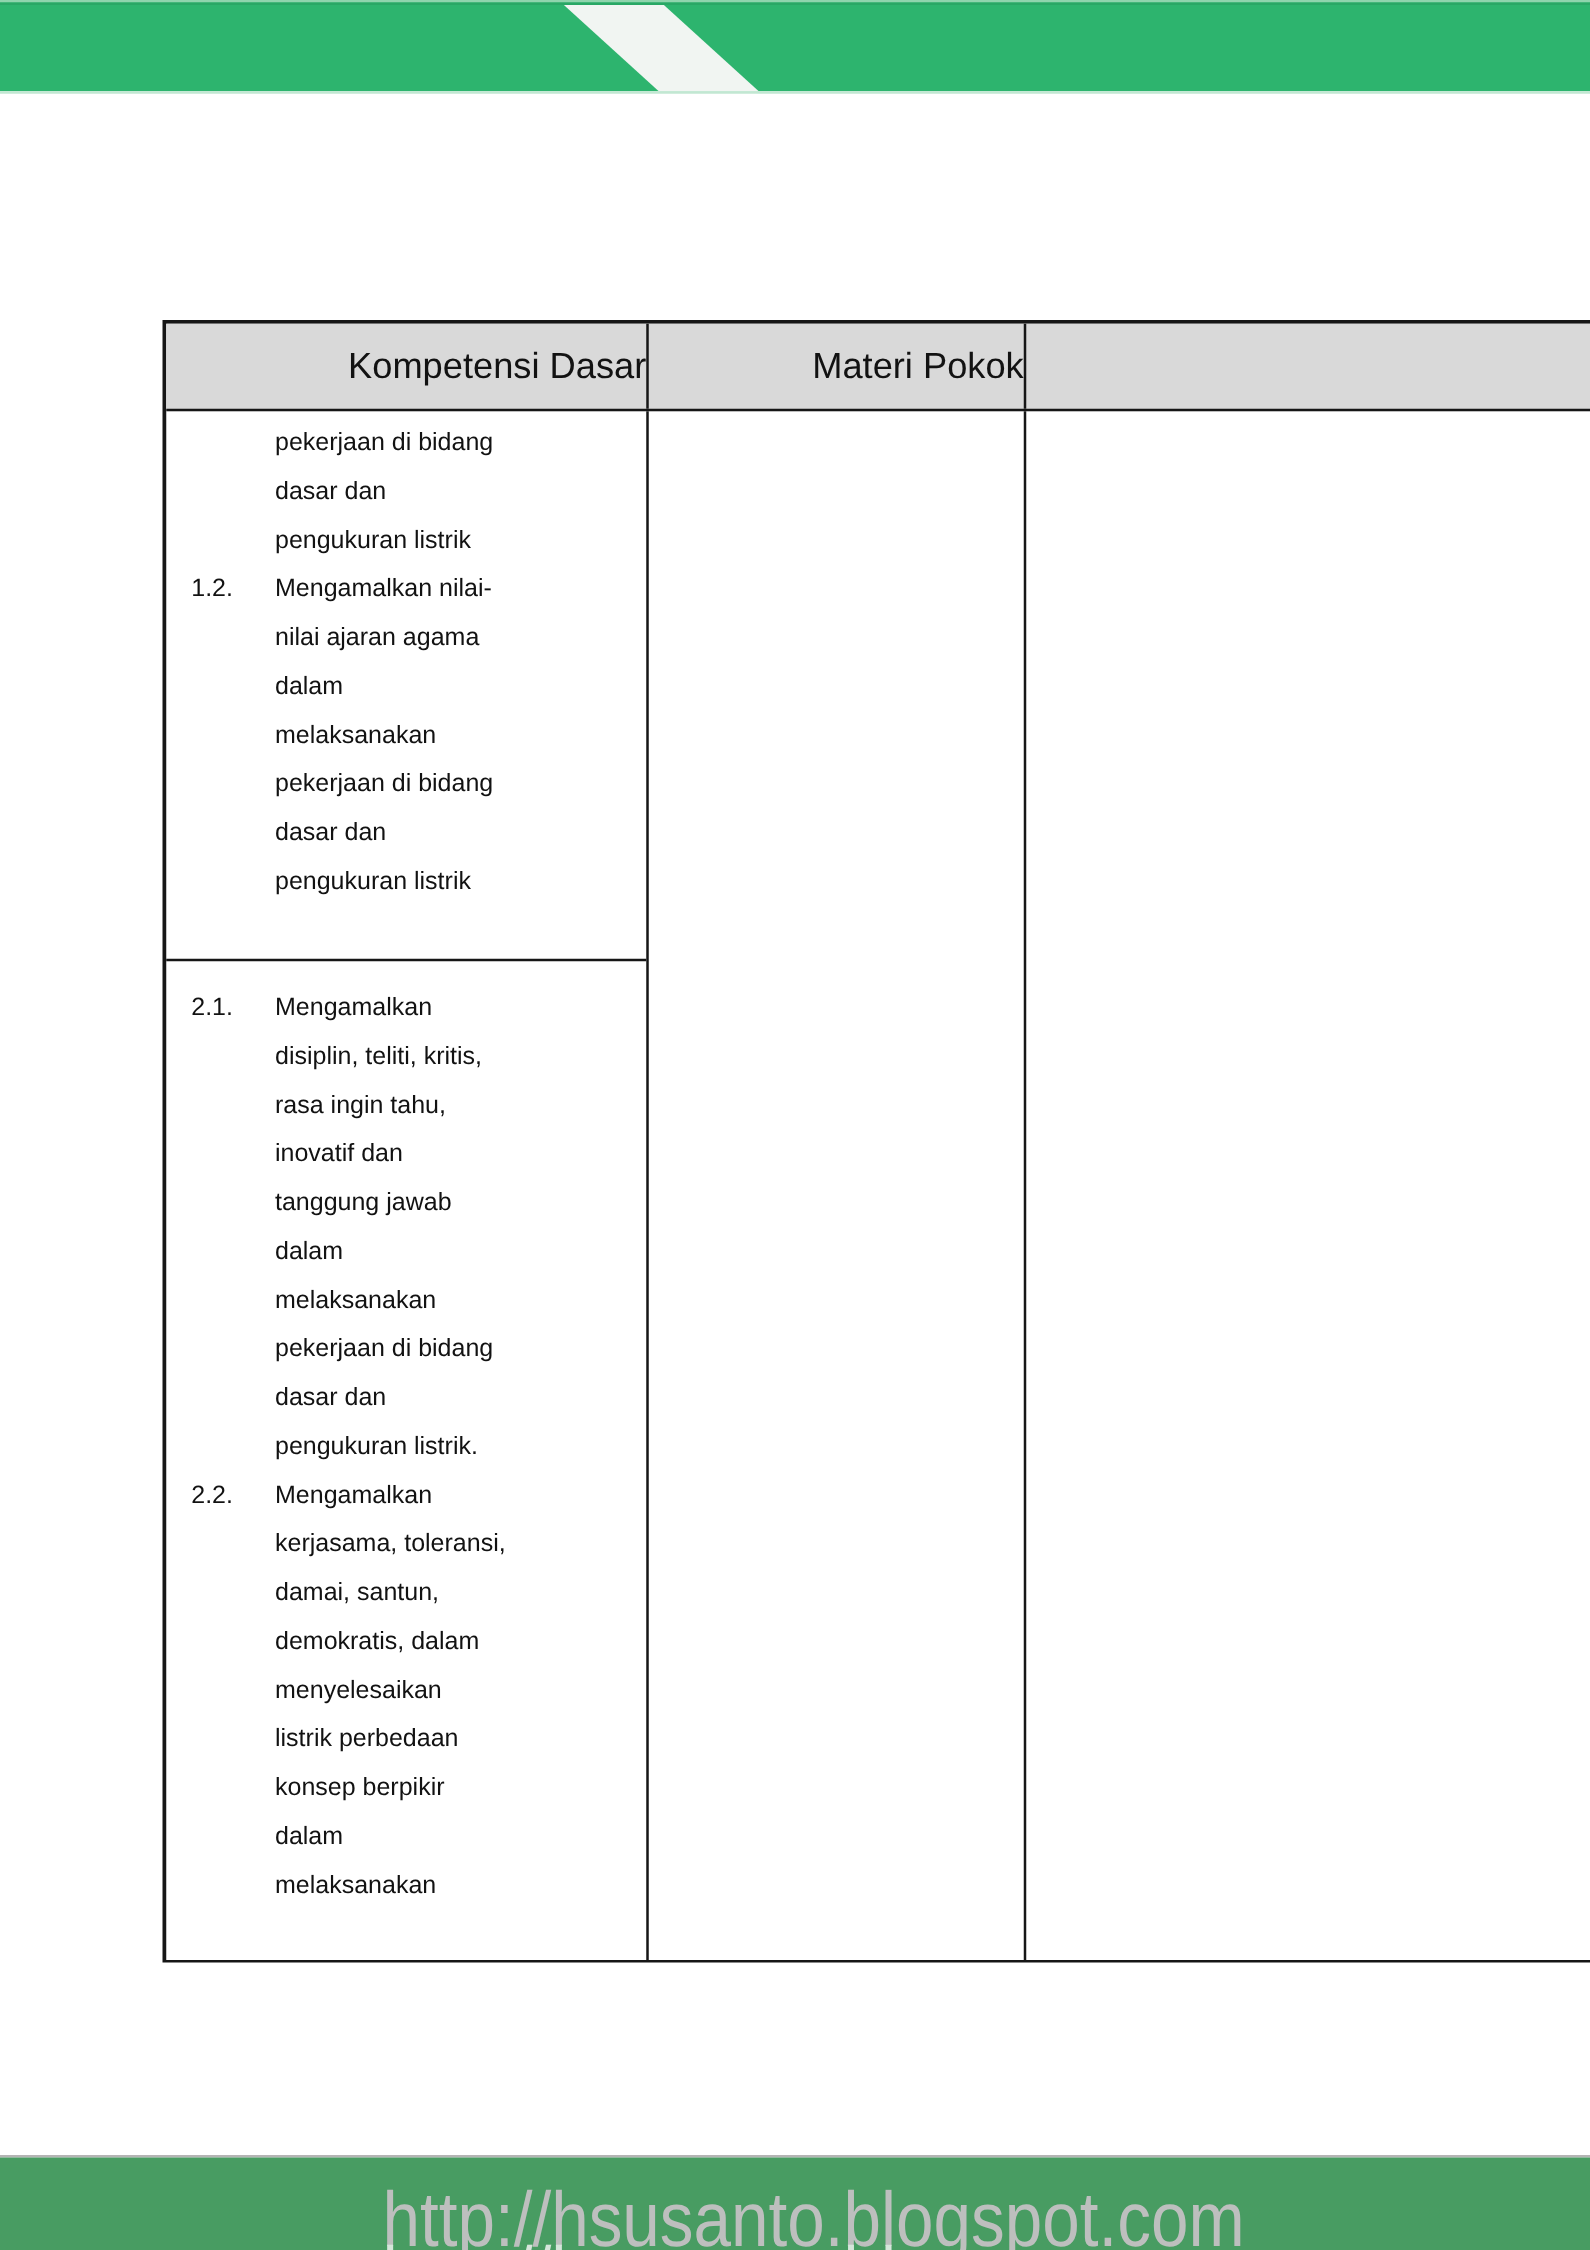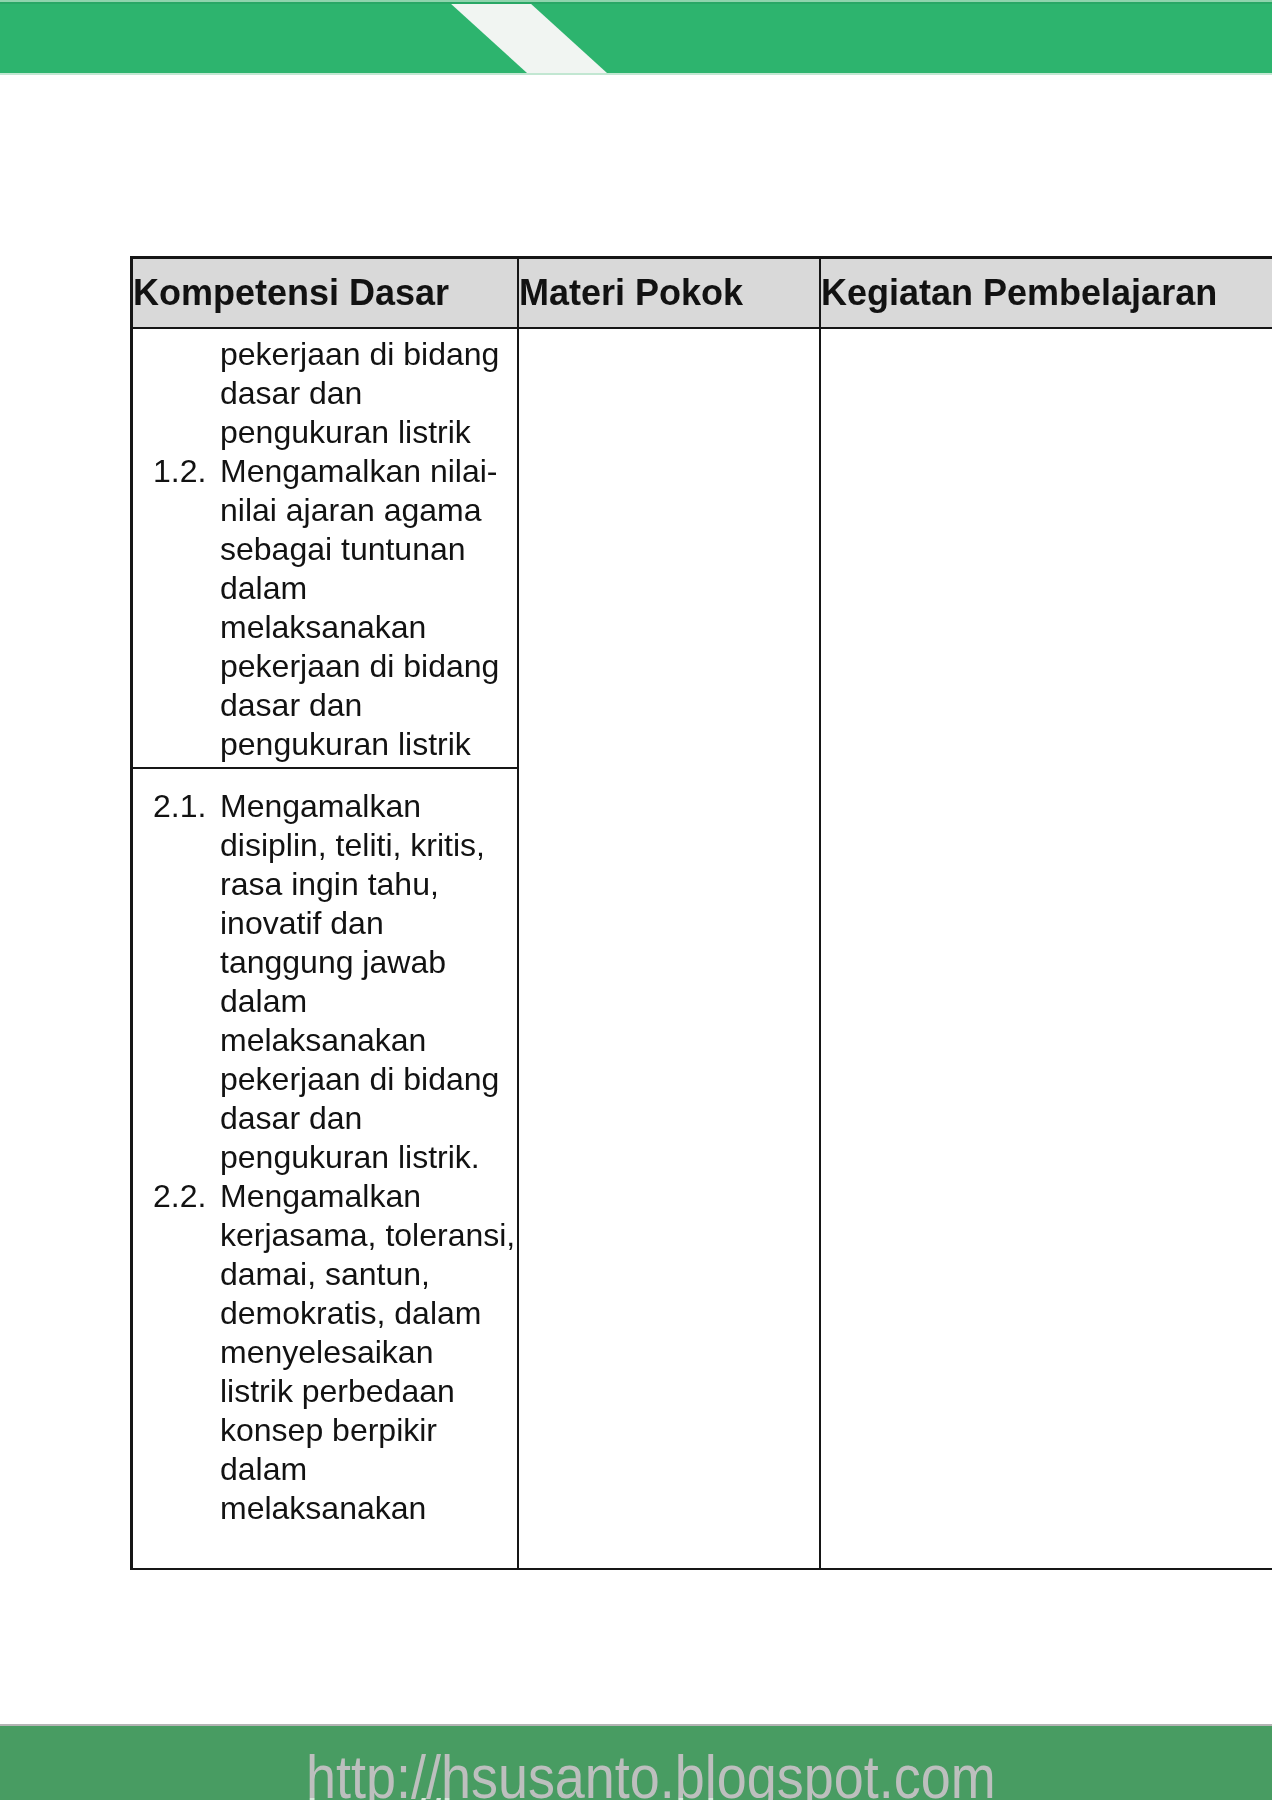--- a/index.html
+++ b/index.html
@@ -31,28 +31,28 @@
     box-sizing: border-box;
     background: #ffffff;
   }
   .thead { display: flex; height: 70px; box-sizing: border-box; border-bottom: 2px solid #161616; background: #d9d9d9; }
   .tbody { display: flex; height: 1239px; box-sizing: border-box; }
   .c1 { width: 384px; }
   .c2 { width: 302px; border-left: 2px solid #161616; }
   .c3 { width: 778px; border-left: 2px solid #161616; }
   .c1, .c2, .c3 { box-sizing: border-box; flex: none; }
   .th {
-    font-weight: bold; font-size: 36px; line-height: 68px;
-    text-align: left; white-space: nowrap; overflow: visible;
+    font-weight: normal; font-size: 29px; line-height: 68px;
+    text-align: right; white-space: nowrap; overflow: visible;
   }
   .body-col { height: 100%; }
   .subcell-1 { height: 440px; box-sizing: border-box; border-bottom: 2px solid #161616; padding-top: 6px; overflow: hidden; }
   .subcell-2 { height: 799px; box-sizing: border-box; padding-top: 18px; overflow: hidden; }
   .line {
-    font-size: 32px; line-height: 39px;
+    font-size: 20px; line-height: 39px;
     padding-left: 87px; text-indent: -67px;
     white-space: nowrap;
   }
   .num { display: inline-block; width: 67px; text-indent: 0; }
 
   
   .footer-line { position: absolute; left: 0; top: 1724px; width: 1272px; height: 2px; background: #b4b4b4; }
   .footer-bar  { position: absolute; left: 0; top: 1726px; width: 1272px; height: 74px; background: #489c62; overflow: visible; }
   .footer-url {
     position: absolute; left: 306px; top: 1746px;
@@ -89,21 +89,20 @@
     </div>
     <div class="tbody">
       <div class="c1 body-col">
         <div class="subcell-1">
 
         <div class="line"><span class="num"></span><span>pekerjaan di bidang</span></div>
             <div class="line"><span class="num"></span><span>dasar dan</span></div>
             <div class="line"><span class="num"></span><span>pengukuran listrik</span></div>
             <div class="line"><span class="num">1.2.</span><span>Mengamalkan nilai-</span></div>
             <div class="line"><span class="num"></span><span>nilai ajaran agama</span></div>
-            <div class="line"><span class="num"></span><span>sebagai tuntunan</span></div>
             <div class="line"><span class="num"></span><span>dalam</span></div>
             <div class="line"><span class="num"></span><span>melaksanakan</span></div>
             <div class="line"><span class="num"></span><span>pekerjaan di bidang</span></div>
             <div class="line"><span class="num"></span><span>dasar dan</span></div>
             <div class="line"><span class="num"></span><span>pengukuran listrik</span></div>
           </div>
         <div class="subcell-2">
 
         <div class="line"><span class="num">2.1.</span><span>Mengamalkan</span></div>
             <div class="line"><span class="num"></span><span>disiplin, teliti, kritis,</span></div>

